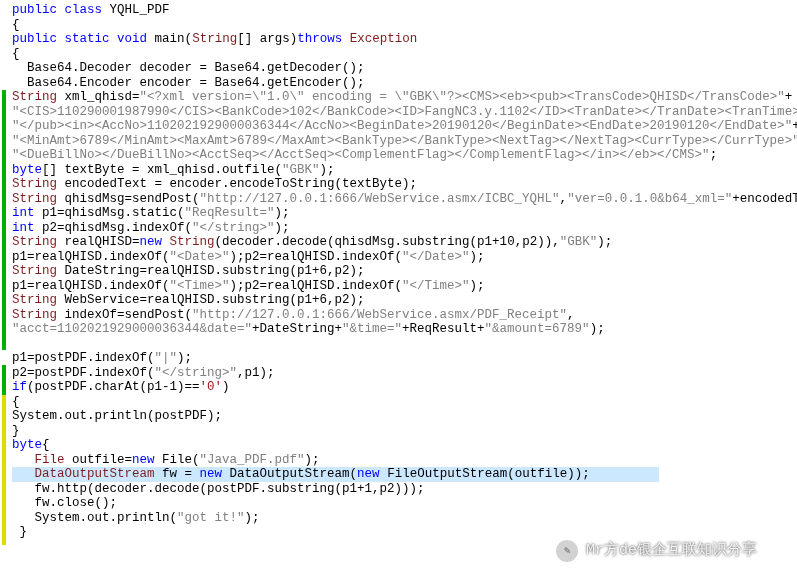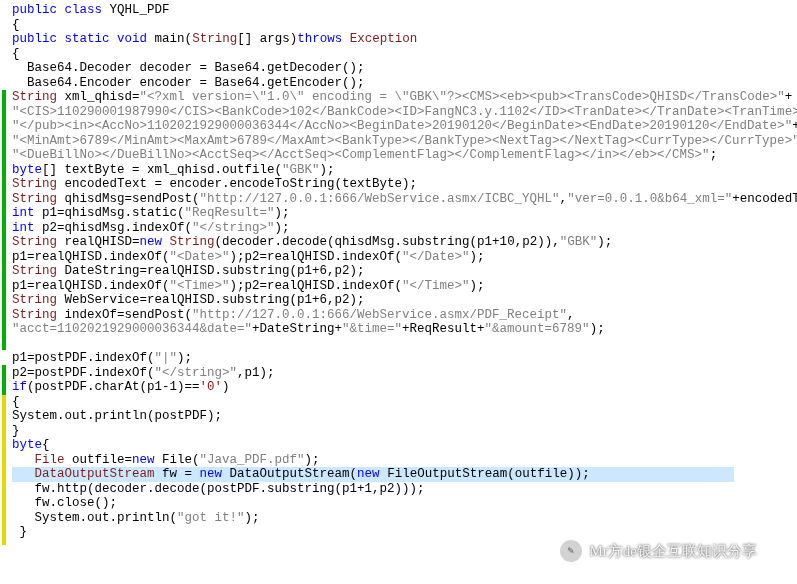--- a/index.html
+++ b/index.html
@@ -9,21 +9,21 @@
     background: #fff;
     color: #000;
     width: 797px;
     height: 584px;
     overflow: hidden;
     position: relative;
     padding: 3px 0 0 12px;
     line-height: 14.5px;
   }
   .line { white-space: pre; display: block; }
-  .hl { background: #cce8ff; display: inline-block; width: 722px; }
+  .hl { background: #cce8ff; display: inline-block; width: 647px; }
   .kw { color: #0000FF; }         
   .cls { color: #7f1d1d; }      
   .str { color: #A31515; }      
   .gray { color: #808080; } 
 
   .marker { position: absolute; left: 2px; width: 4px; background: #00b000; }
   .marker2 { position: absolute; left: 2px; width: 4px; background: #dddd00; }
 
   .watermark {
     position: absolute;
@@ -34,21 +34,21 @@
     gap: 8px;
   }
   .watermark .icon {
     width: 22px; height: 22px; border-radius: 50%;
     background: rgba(180,180,180,0.6);
     display: flex; align-items: center; justify-content: center;
     font-size: 11px; color: rgba(60,60,60,0.8);
   }
   .watermark .txt {
     color: rgba(255,255,255,0.9);
-    font-family: Liberation Serif, serif;
+    font-family: Liberation Mono, monospace;
     font-size: 15px;
     text-shadow: 0 0 3px rgba(0,0,0,0.5), 0 0 2px rgba(0,0,0,0.5);
   }
 </style>
 </head>
 <body>
 
 
 
 

